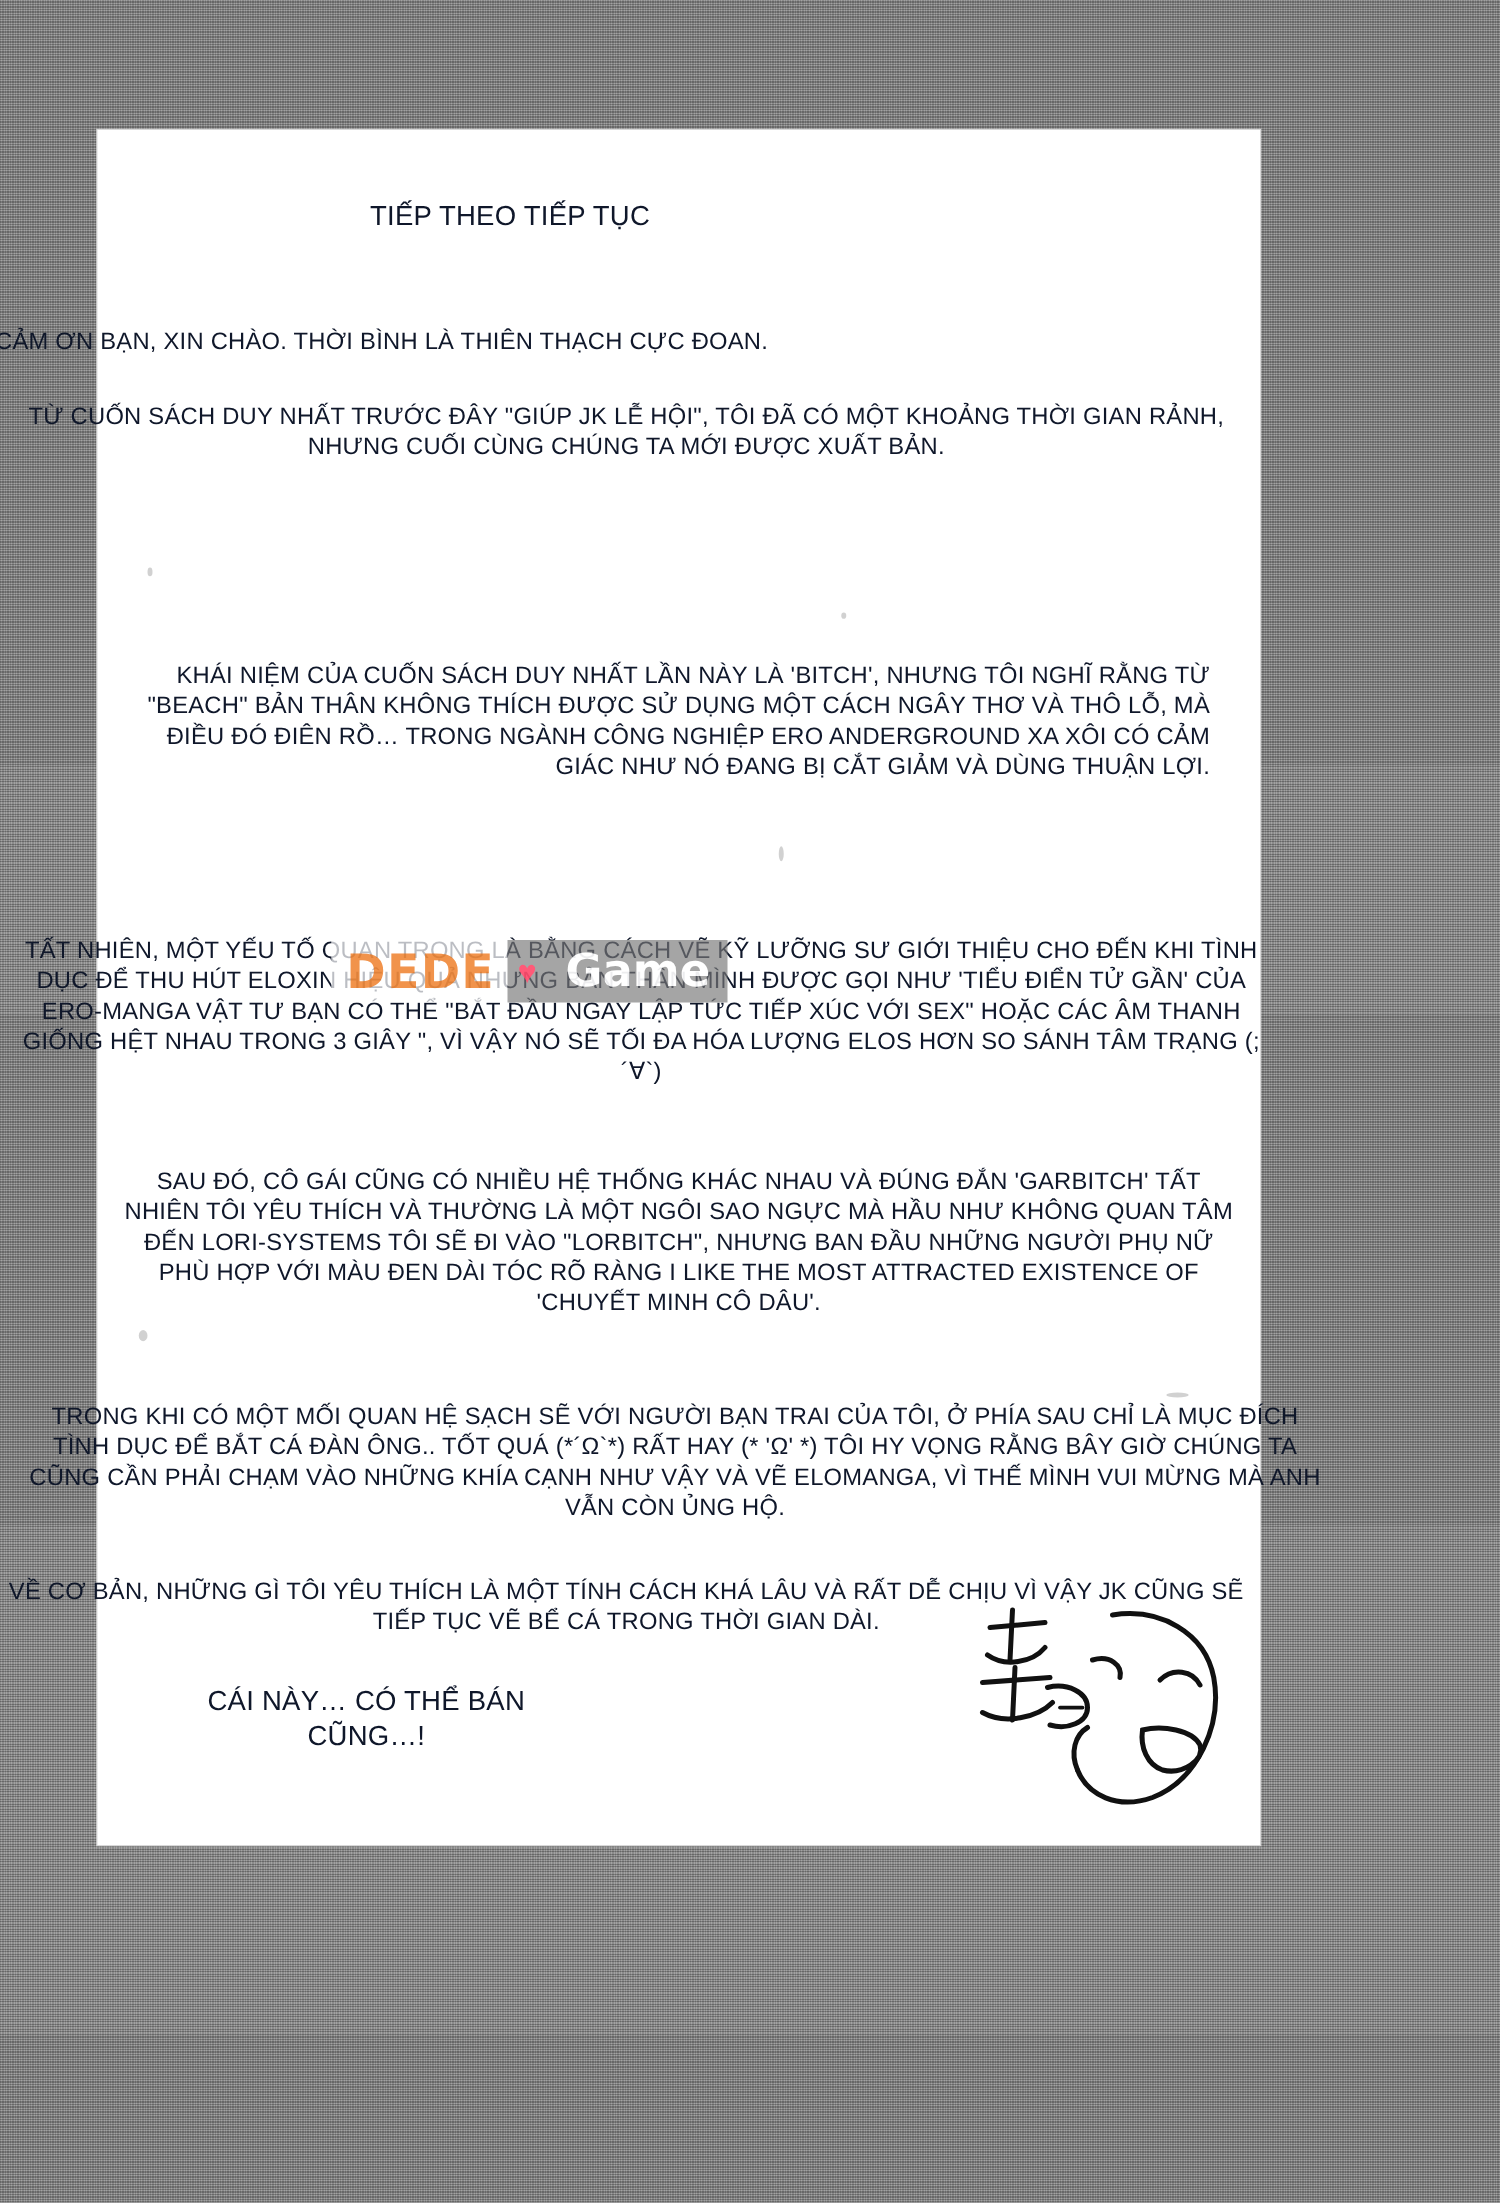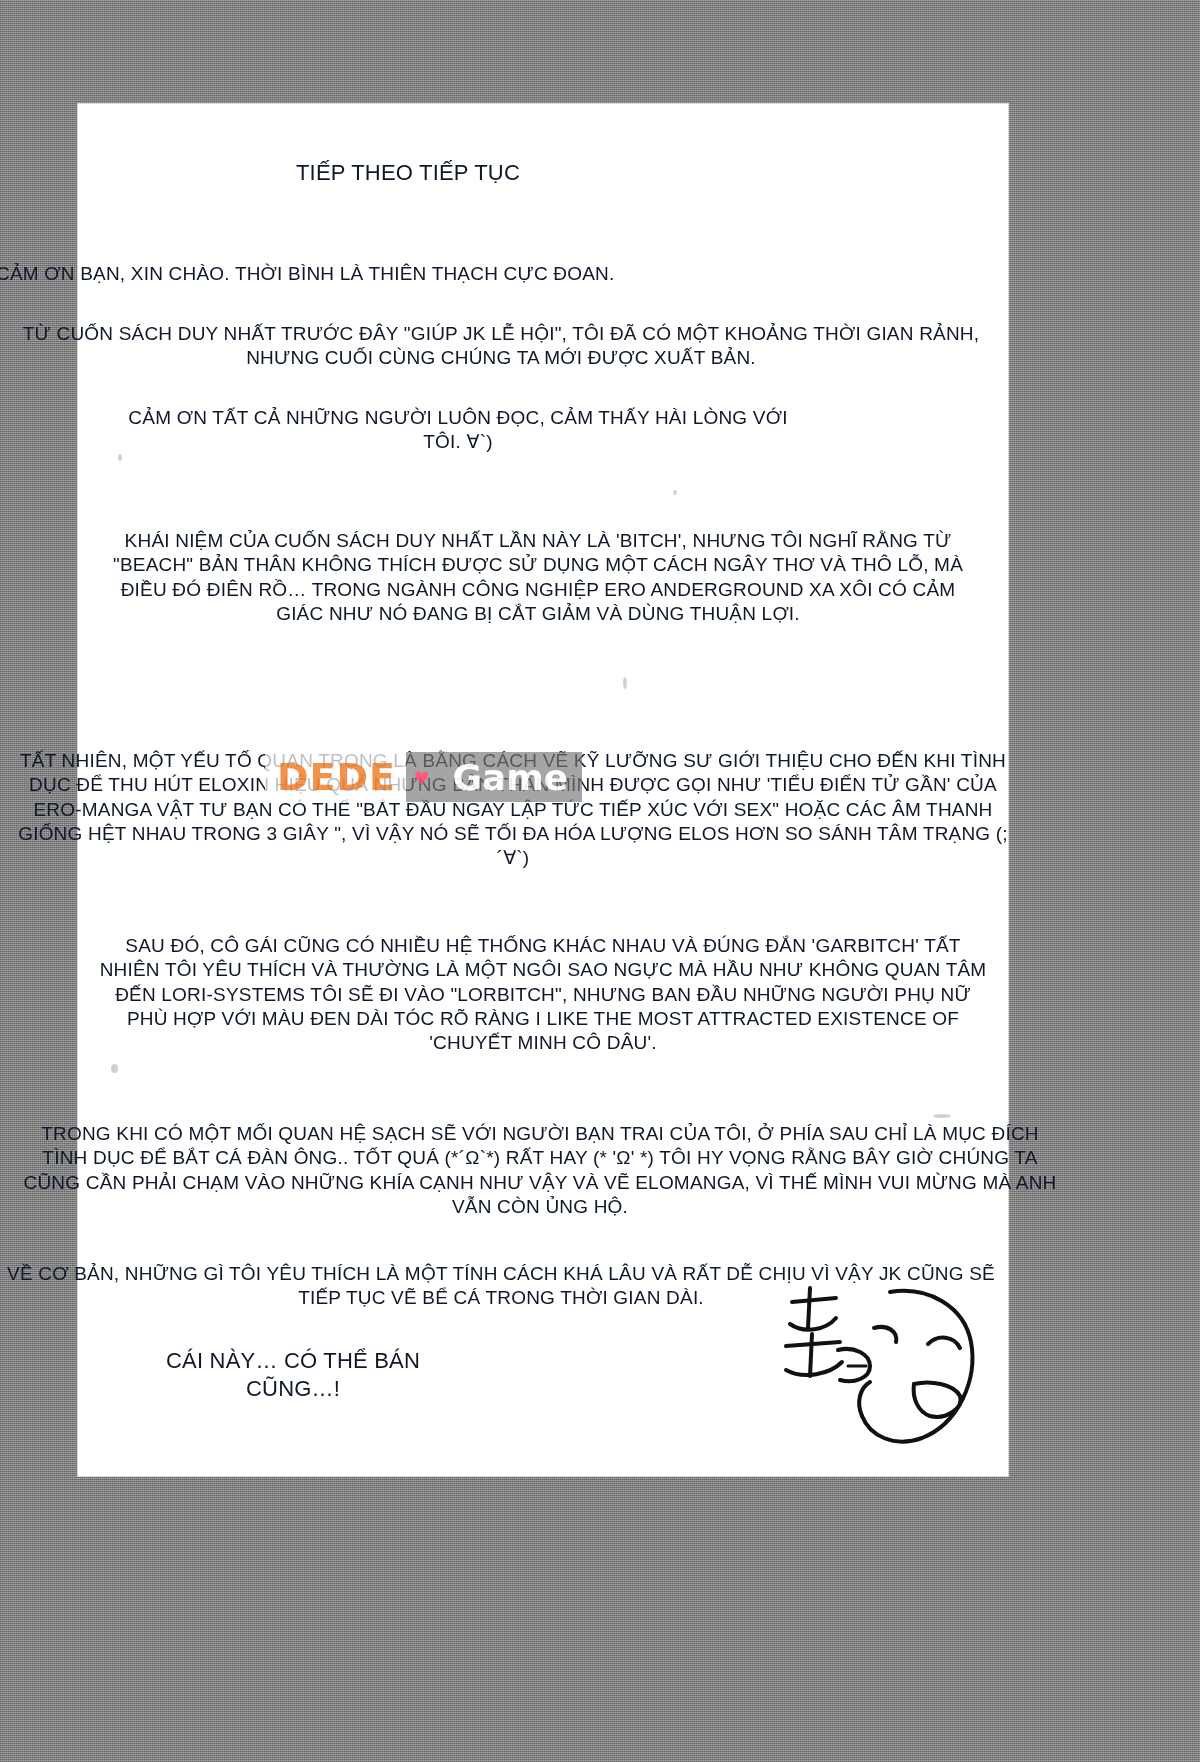--- a/index.html
+++ b/index.html
@@ -80,21 +80,21 @@
     top: 302px;
     width: 700px;
     font-size: 19px;
     text-align: center;
   }
   #para-4 {
     left: 30px;
     top: 425px;
     width: 860px;
     font-size: 19px;
-    text-align: center;
+    text-align: right;
   }
   #para-5 {
     left: -70px;
     top: 645px;
     width: 1010px;
     font-size: 19px;
     text-align: center;
   }
   #para-6 {
     left: 20px;
@@ -196,21 +196,20 @@
 <div class="sheet">
   <div class="content">
 
     <div class="txt" id="heading-1">TIẾP THEO TIẾP TỤC</div>
 
 
     <div class="txt" id="para-1">CẢM ƠN BẠN, XIN CHÀO. THỜI BÌNH LÀ THIÊN THẠCH CỰC ĐOAN.</div>
 
     <div class="txt" id="para-2">TỪ CUỐN SÁCH DUY NHẤT TRƯỚC ĐÂY "GIÚP JK LỄ HỘI", TÔI ĐÃ CÓ MỘT KHOẢNG THỜI GIAN RẢNH, NHƯNG CUỐI CÙNG CHÚNG TA MỚI ĐƯỢC XUẤT BẢN.</div>
 
-    <div class="txt" id="para-3">CẢM ƠN TẤT CẢ NHỮNG NGƯỜI LUÔN ĐỌC, CẢM THẤY HÀI LÒNG VỚI TÔI. ∀`)</div>
 
     <div class="txt" id="para-4">KHÁI NIỆM CỦA CUỐN SÁCH DUY NHẤT LẦN NÀY LÀ 'BITCH', NHƯNG TÔI NGHĨ RẰNG TỪ "BEACH" BẢN THÂN KHÔNG THÍCH ĐƯỢC SỬ DỤNG MỘT CÁCH NGÂY THƠ VÀ THÔ LỖ, MÀ ĐIỀU ĐÓ ĐIÊN RỒ… TRONG NGÀNH CÔNG NGHIỆP ERO ANDERGROUND XA XÔI CÓ CẢM GIÁC NHƯ NÓ ĐANG BỊ CẮT GIẢM VÀ DÙNG THUẬN LỢI.</div>
 
     <div class="txt" id="para-5">TẤT NHIÊN, MỘT YẾU TỐ QUAN TRỌNG LÀ BẰNG CÁCH VẼ KỸ LƯỠNG SƯ GIỚI THIỆU CHO ĐẾN KHI TÌNH DỤC ĐỂ THU HÚT ELOXIN HIỆU QUẢ NHƯNG BẢN THÂN MÌNH ĐƯỢC GỌI NHƯ 'TIỂU ĐIỂN TỬ GẦN' CỦA ERO-MANGA VẬT TƯ BẠN CÓ THỂ "BẮT ĐẦU NGAY LẬP TỨC TIẾP XÚC VỚI SEX" HOẶC CÁC ÂM THANH GIỐNG HỆT NHAU TRONG 3 GIÂY ", VÌ VẬY NÓ SẼ TỐI ĐA HÓA LƯỢNG ELOS HƠN SO SÁNH TÂM TRẠNG (;´∀`)</div>
 
     <div class="txt" id="para-7">TRONG KHI CÓ MỘT MỐI QUAN HỆ SẠCH SẼ VỚI NGƯỜI BẠN TRAI CỦA TÔI, Ở PHÍA SAU CHỈ LÀ MỤC ĐÍCH TÌNH DỤC ĐỂ BẮT CÁ ĐÀN ÔNG.. TỐT QUÁ (*´Ω`*) RẤT HAY (* 'Ω' *) TÔI HY VỌNG RẰNG BÂY GIỜ CHÚNG TA CŨNG CẦN PHẢI CHẠM VÀO NHỮNG KHÍA CẠNH NHƯ VẬY VÀ VẼ ELOMANGA, VÌ THẾ MÌNH VUI MỪNG MÀ ANH VẪN CÒN ỦNG HỘ.</div>
 
     <div class="txt" id="para-6">SAU ĐÓ, CÔ GÁI CŨNG CÓ NHIỀU HỆ THỐNG KHÁC NHAU VÀ ĐÚNG ĐẮN 'GARBITCH' TẤT NHIÊN TÔI YÊU THÍCH VÀ THƯỜNG LÀ MỘT NGÔI SAO NGỰC MÀ HẦU NHƯ KHÔNG QUAN TÂM ĐẾN LORI-SYSTEMS TÔI SẼ ĐI VÀO "LORBITCH", NHƯNG BAN ĐẦU NHỮNG NGƯỜI PHỤ NỮ PHÙ HỢP VỚI MÀU ĐEN DÀI TÓC RÕ RÀNG I LIKE THE MOST ATTRACTED EXISTENCE OF 'CHUYẾT MINH CÔ DÂU'.</div>
 
     <div class="txt" id="para-8">VỀ CƠ BẢN, NHỮNG GÌ TÔI YÊU THÍCH LÀ MỘT TÍNH CÁCH KHÁ LÂU VÀ RẤT DỄ CHỊU VÌ VẬY JK CŨNG SẼ TIẾP TỤC VẼ BỂ CÁ TRONG THỜI GIAN DÀI.</div>

